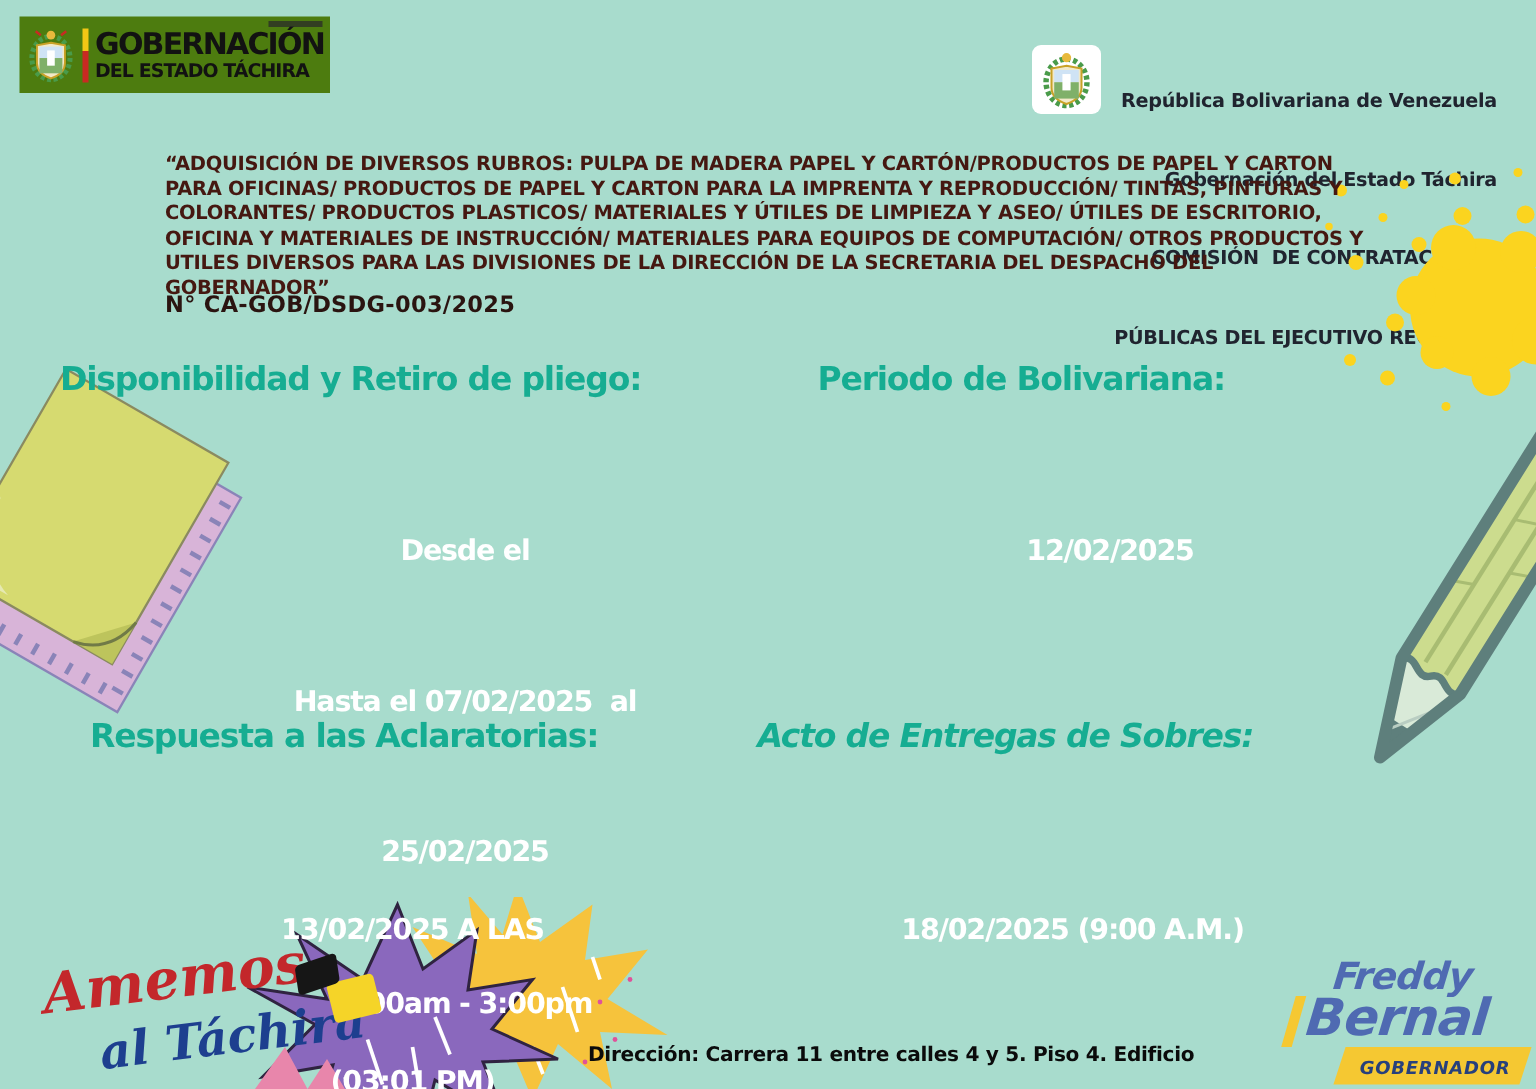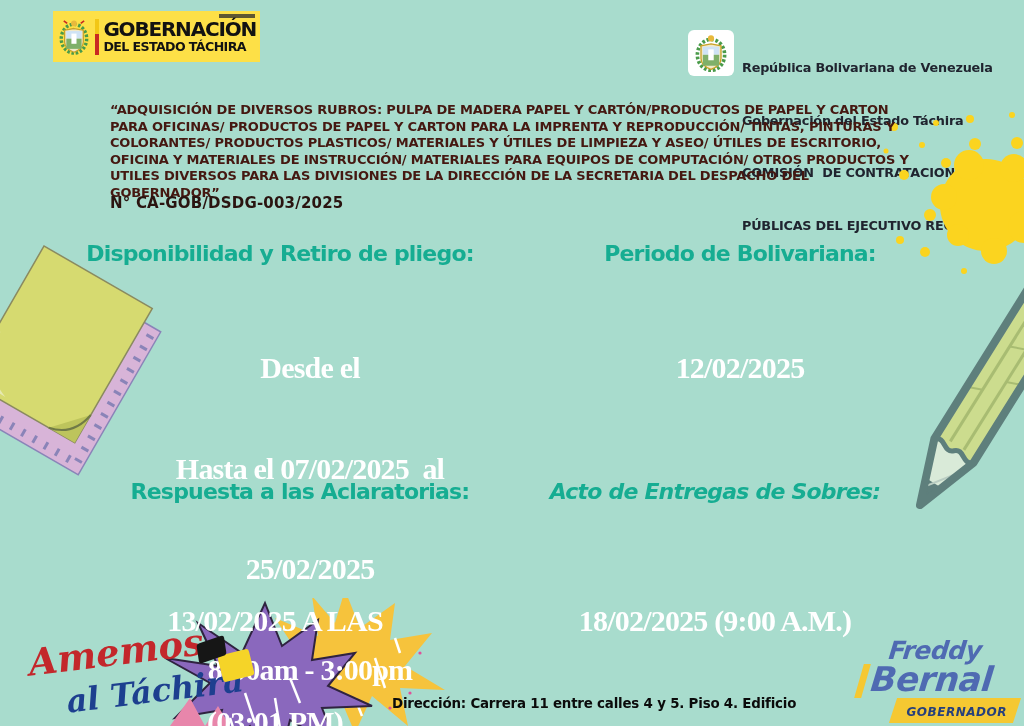--- a/index.html
+++ b/index.html
@@ -3,45 +3,45 @@
 <meta charset="utf-8">
 <style>
   html,body{margin:0;padding:0;}
   body{
     width:1024px;height:726px;position:relative;overflow:hidden;
     background:#a8dccd;
     font-family:"DejaVu Sans","Liberation Sans",sans-serif;
   }
   .abs{position:absolute;}
   
-  .gov-logo{left:13px;top:11px;width:207px;height:51px;background:#fde047;
-    display:flex;align-items:center;gap:4px;padding:0 4px;box-sizing:border-box;margin-left:40px;}
+  .gov-logo{left:13px;top:11px;width:207px;height:51px;background:#4d7c0f;
+    display:flex;align-items:center;gap:4px;padding:0 4px;box-sizing:border-box;}
   .gov-logo .micro{position:absolute;right:5px;top:3px;width:36px;height:4px;background:#2a2a2a;opacity:.75;}
   .flag-stripe{width:5px;height:36px;display:flex;flex-direction:column;}
   .flag-stripe .y{flex:1;background:#f2c715;}
   .flag-stripe .r{flex:1.4;background:#c92a22;}
   .gov-logo-text{line-height:1;color:#121212;}
   .gov-logo-title{font-size:20px;font-weight:800;letter-spacing:-1.2px;}
   .gov-logo-sub{font-size:12.6px;font-weight:800;letter-spacing:-0.6px;margin-top:2px;}
   
   .inst-block{right:26px;top:24px;display:flex;align-items:flex-start;gap:8px;}
   .inst-seal{width:46px;height:46px;background:#ffffff;border-radius:6px;
     display:flex;align-items:center;justify-content:center;margin-top:6px;}
-  .inst-lines{width:256px;text-align:left;color:#20242f;font-weight:800;
+  .inst-lines{width:256px;text-align:right;color:#20242f;font-weight:800;
     font-size:12.8px;line-height:17.5px;letter-spacing:-0.2px;white-space:pre-wrap;}
   
   .ann-title{left:110px;top:102px;width:805px;text-align:left;color:#451811;
     font-size:13px;font-weight:800;line-height:16.6px;letter-spacing:-0.2px;z-index:5;}
   .ann-ref{left:110px;top:194px;width:805px;text-align:left;color:#2a1410;
     font-size:15px;font-weight:800;letter-spacing:0.2px;z-index:5;}
   
   .sec-h{color:#16ad92;font-weight:800;font-size:22px;letter-spacing:-0.8px;
-    text-align:center;z-index:6;}
-  .sec-b{color:#ffffff;font-weight:800;font-size:30px;letter-spacing:-0.8px;
-    text-align:center;line-height:33.5px;z-index:6;white-space:pre-wrap;font-family:Liberation Serif, serif;}
+    text-align:left;z-index:6;}
+  .sec-b{color:#ffffff;font-weight:800;font-size:19px;letter-spacing:-0.8px;
+    text-align:center;line-height:33.5px;z-index:6;white-space:pre-wrap;}
   .h1{left:40px;top:241px;width:480px;}
   .b1{left:70px;top:284px;width:480px;}
   .h2{left:545px;top:241px;width:390px;}
   .b2{left:540px;top:284px;width:400px;}
   .h3{left:60px;top:479px;width:480px;}
   .b3{left:35px;top:537px;width:480px;}
   .h4{left:505px;top:479px;width:420px;font-style:italic;}
   .b4{left:505px;top:537px;width:420px;}
   
   .contact{left:392px;top:651px;width:470px;color:#0b0b0b;font-weight:800;

